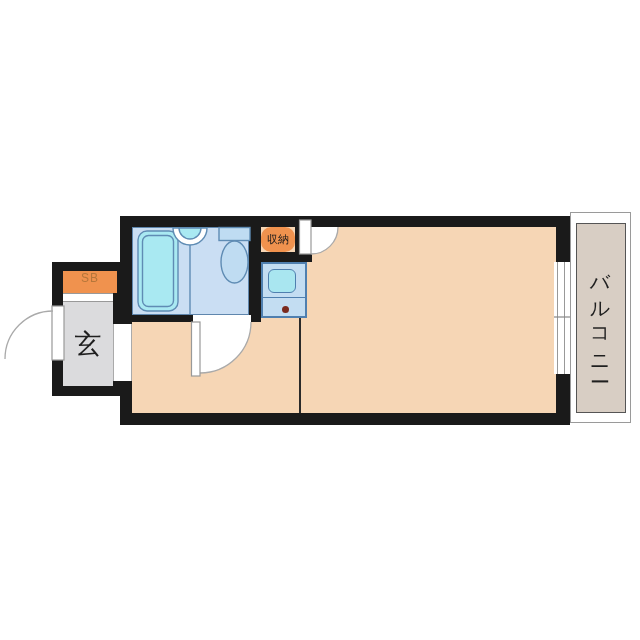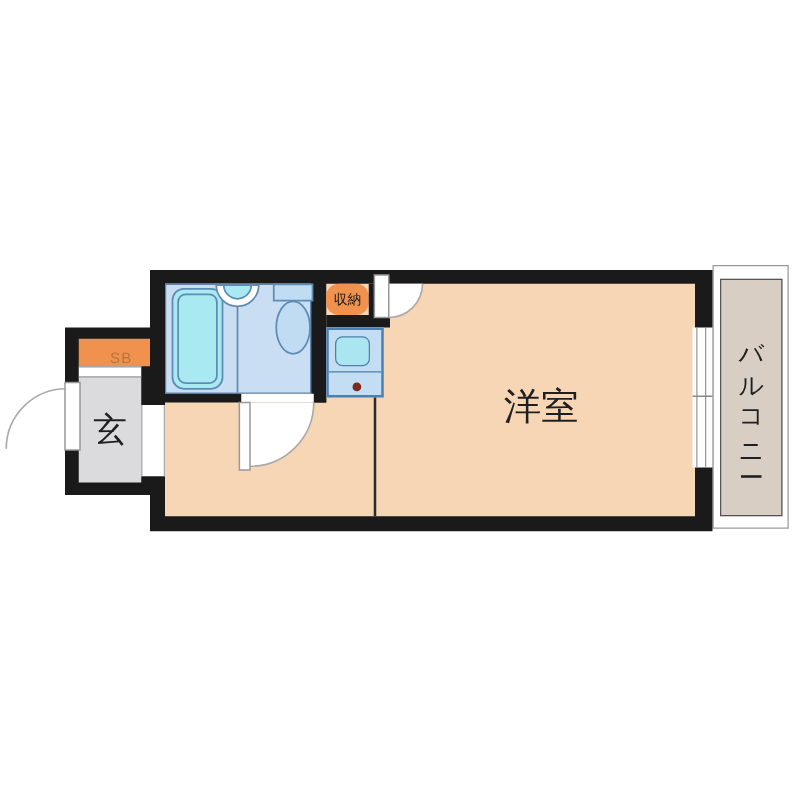--- a/index.html
+++ b/index.html
@@ -11,22 +11,22 @@
 
   
   #balcony-outer{left:570px;top:212px;width:61px;height:211px;background:#fff;border:1px solid #9a9a9a;}
   #balcony-inner{left:576px;top:223px;width:50px;height:190px;background:var(--color-balcony-floor);
                  border:1.5px solid #555;display:flex;align-items:center;justify-content:center;}
   #balcony-label{writing-mode:vertical-rl;text-orientation:mixed;font-size:20px;letter-spacing:5px;
                  color:var(--color-label-text);}
 
   
   #entrance-hall{left:52px;top:262px;width:78px;height:134px;background:var(--color-wall);}
-  #shoe-box{left:11px;top:9px;width:68px;height:22px;background:var(--color-accent-orange);
-            display:flex;align-items:flex-end;justify-content:center;}
+  #shoe-box{left:11px;top:9px;width:54px;height:22px;background:var(--color-accent-orange);
+            display:flex;align-items:flex-start;justify-content:center;}
   #shoe-box-label{font-size:12px;color:var(--color-sb-text);letter-spacing:1px;}
   #entrance-step{left:11px;top:31px;width:50px;height:9px;background:#fff;
                  border-top:1px solid #999;border-bottom:1px solid #999;}
   #entrance-floor{left:11px;top:40px;width:50px;height:84px;background:var(--color-entrance-floor);
                   display:flex;align-items:center;justify-content:center;}
   #entrance-label{font-size:27px;font-weight:500;}
 
   
   #apartment-walls{left:120px;top:216px;width:450px;height:209px;background:var(--color-wall);}
   #living-area-floor{left:132px;top:227px;width:424px;height:186px;background:var(--color-room-floor);}
@@ -132,14 +132,13 @@
 
     <rect class="leaf" x="52" y="306" width="12" height="54"></rect>
     <path class="arc" d="M 53 311 A 48 48 0 0 0 5 359"></path>
 
     <rect x="554" y="262" width="16" height="112" fill="#ffffff"></rect>
     <line class="winline" x1="557.5" y1="262" x2="557.5" y2="374"></line>
     <line class="winline" x1="564.5" y1="262" x2="564.5" y2="374"></line>
     <line class="winmid" x1="554" y1="317" x2="570" y2="317"></line>
   </svg>
 
-  <div class="abs" id="main-room-label">洋室</div>
 </div>
 
 </body></html>

